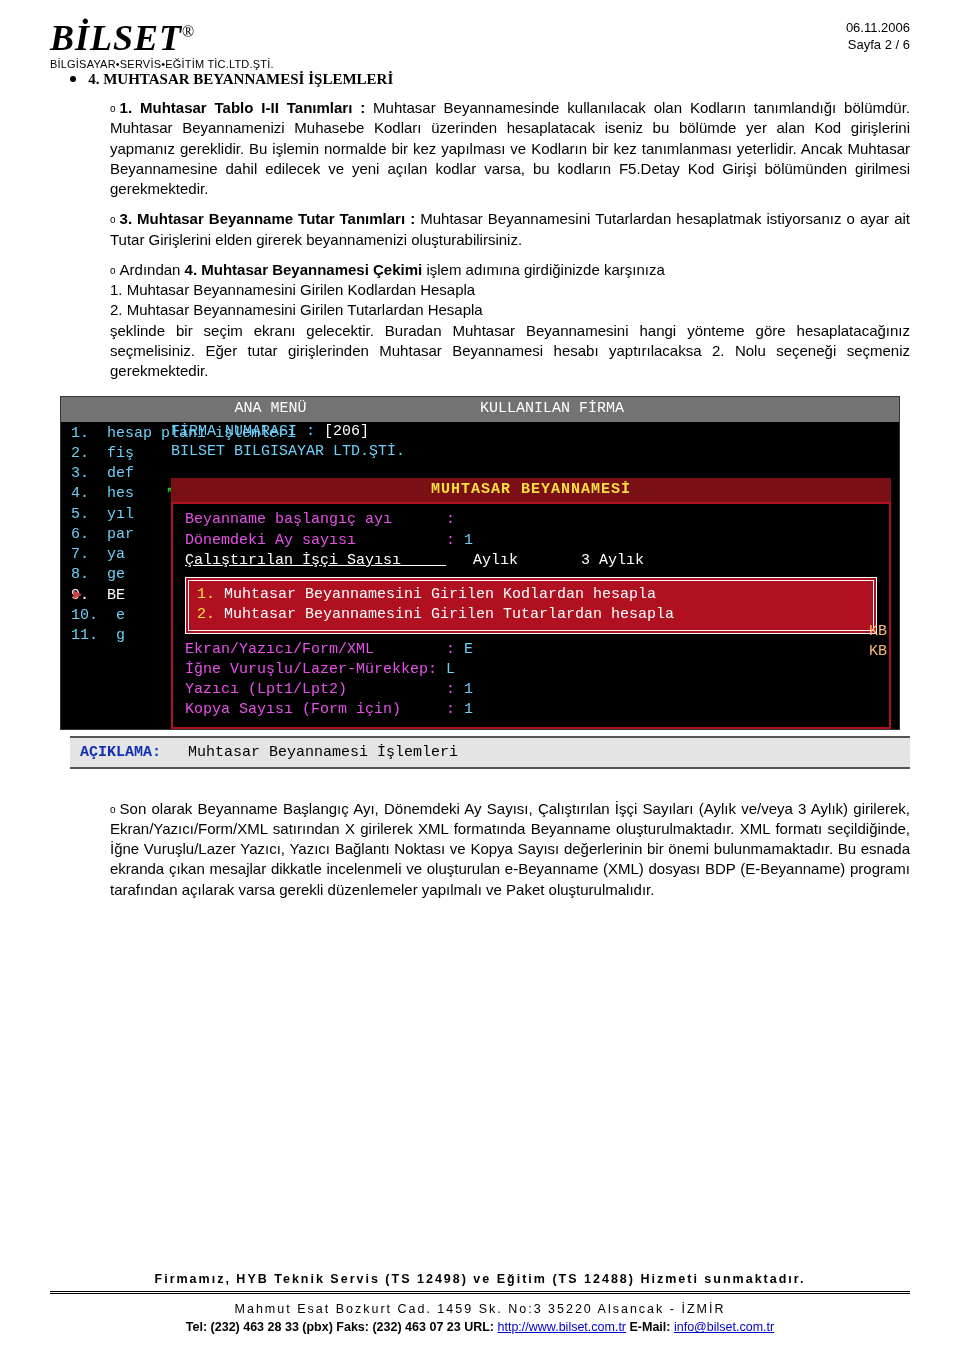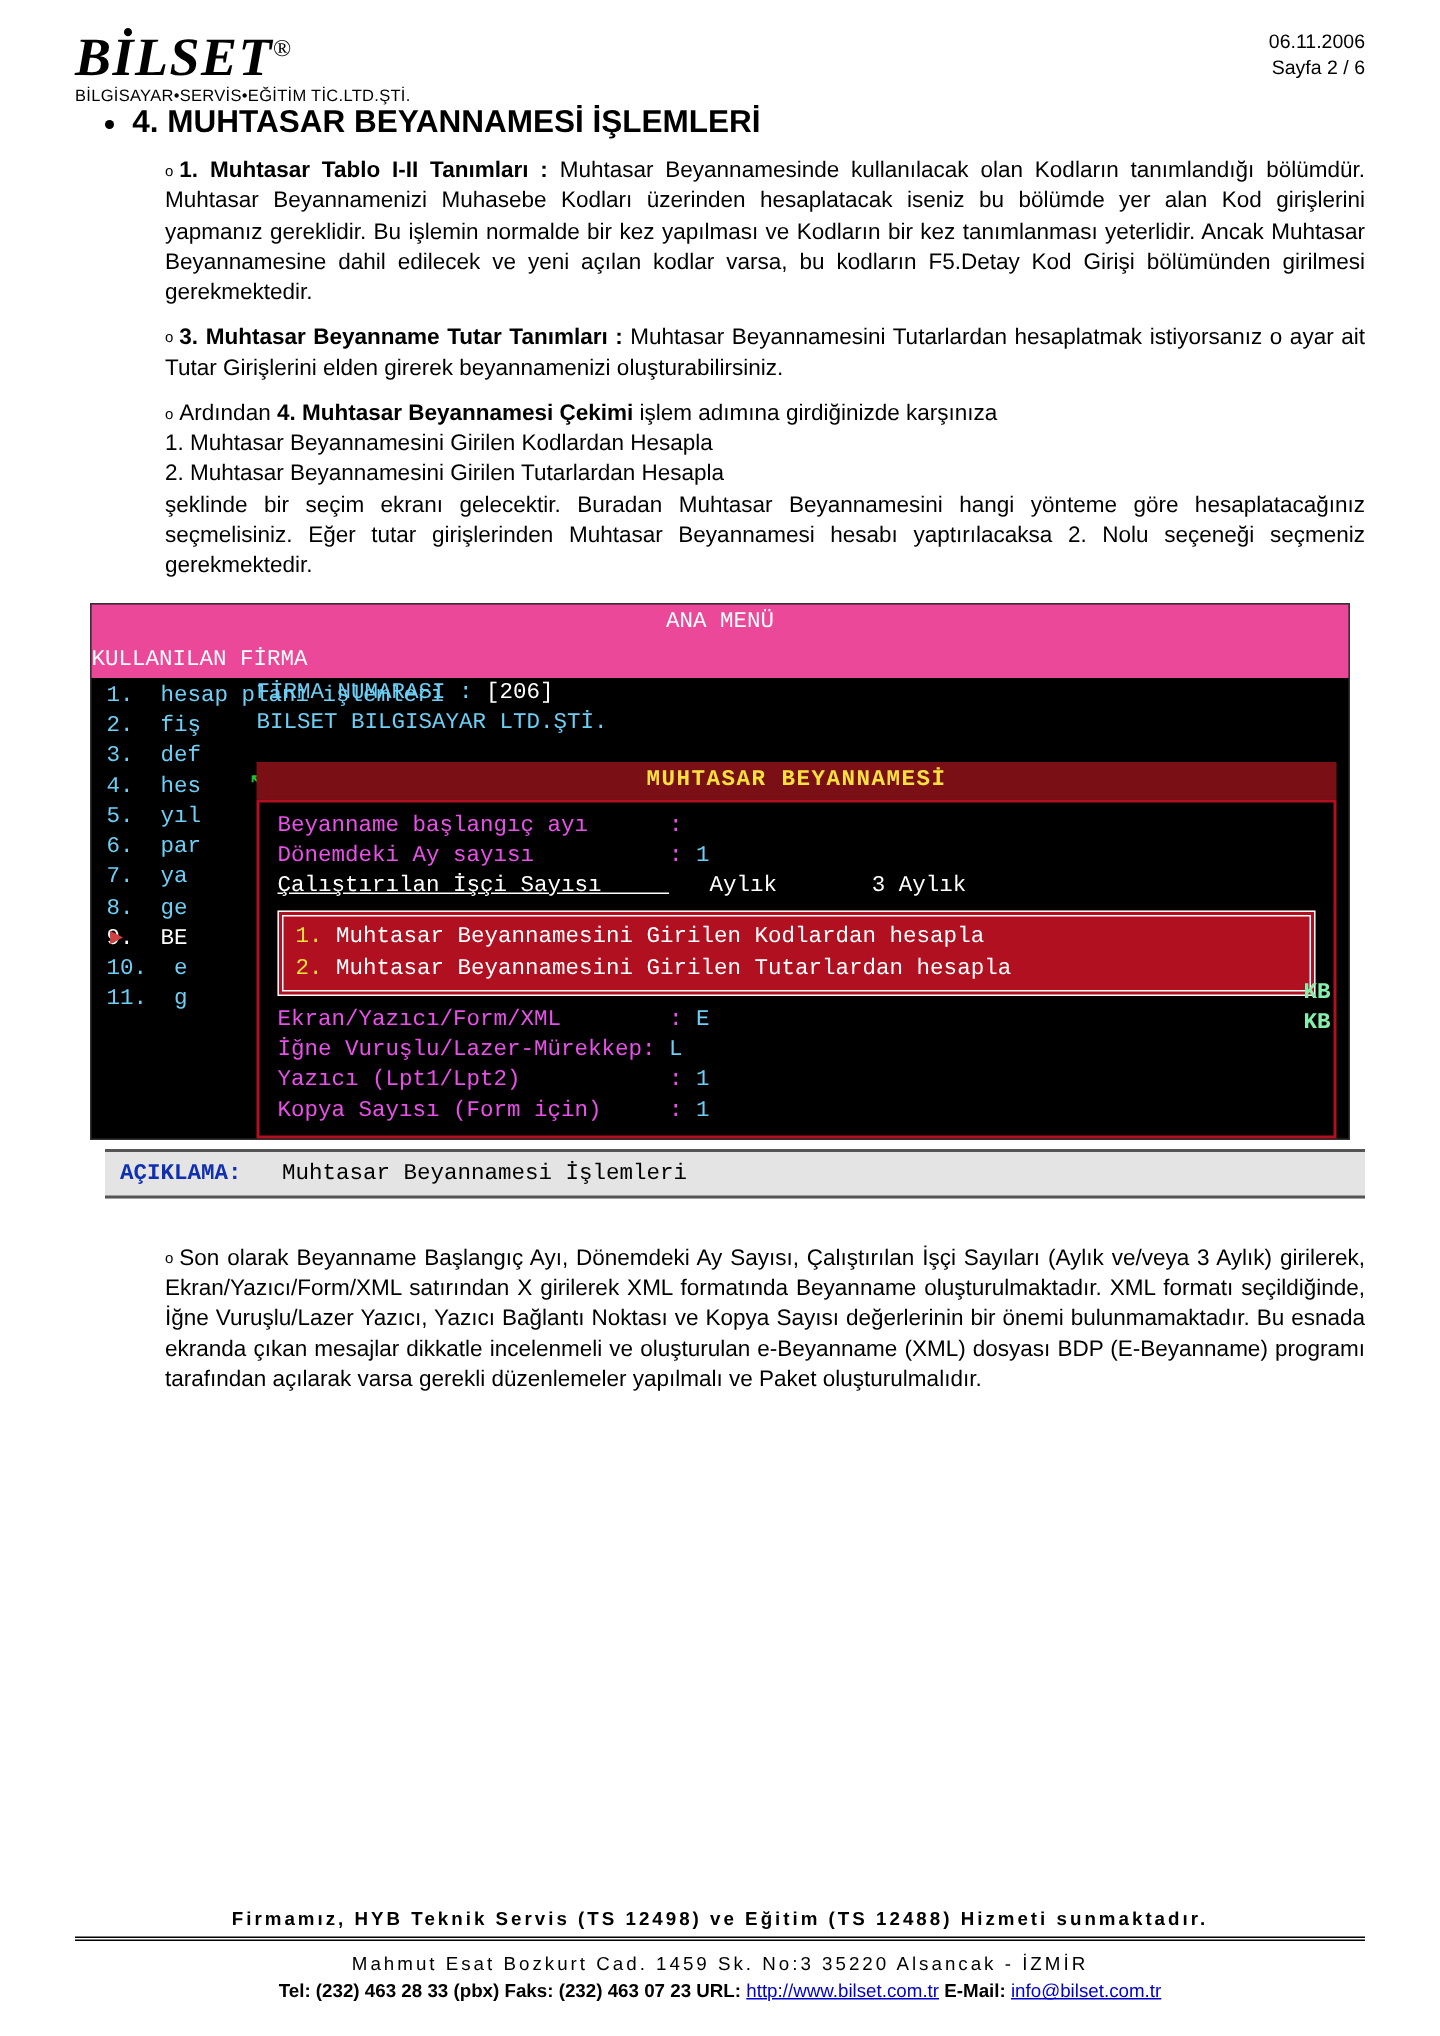--- a/index.html
+++ b/index.html
@@ -41,21 +41,22 @@
     margin-top: 2px;
   }
   .hdr-right {
     text-align: right;
     font-size: 13px;
     line-height: 1.3;
   }
   .section-title {
     font-weight: bold;
     margin: 25px 0 10px 40px;
-    font-size: 21px;
+    font-size: 15px;
+    font-family: Liberation Serif, serif;
   }
   .para {
     text-align: justify;
     margin: 10px 0 10px 60px;
     line-height: 1.35;
   }
   .para .lead { font-weight: bold; }
   .circ {
     font-size: 10px;
     vertical-align: 1px;
@@ -84,23 +85,22 @@
     background: #000;
     color: #fff;
     font-family: "Lucida Console", "Courier New", monospace;
     font-size: 15px;
     line-height: 1.35;
     position: relative;
     border: 1px solid #333;
   }
   .term-head {
     display: flex;
-    background: #ec4899;
+    background: #737373;
     color: #fff;
-    flex-direction: column;
   }
   .term-head-left {
     flex: 1;
     text-align: center;
     padding: 2px 0;
   }
   .term-head-right {
     flex: 1;
     text-align: left;
     padding: 2px 0;
@@ -154,22 +154,21 @@
     position: absolute;
     left: 105px;
     top: 55px;
     color: #20c030;
     font-size: 20px;
   }
   .kb-col {
     position: absolute;
     right: 6px;
     top: 200px;
-    color: #86efac;
-    font-weight: bold;
+    color: #fdba74;
   }
   .kb-col div { text-align: right; padding-right: 6px; }
   .byte-line {
     text-align: right;
     color: #6dcff6;
     padding-right: 14px;
     padding-bottom: 6px;
   }
   .explain-bar {
     margin: 6px 10px 0 10px;

